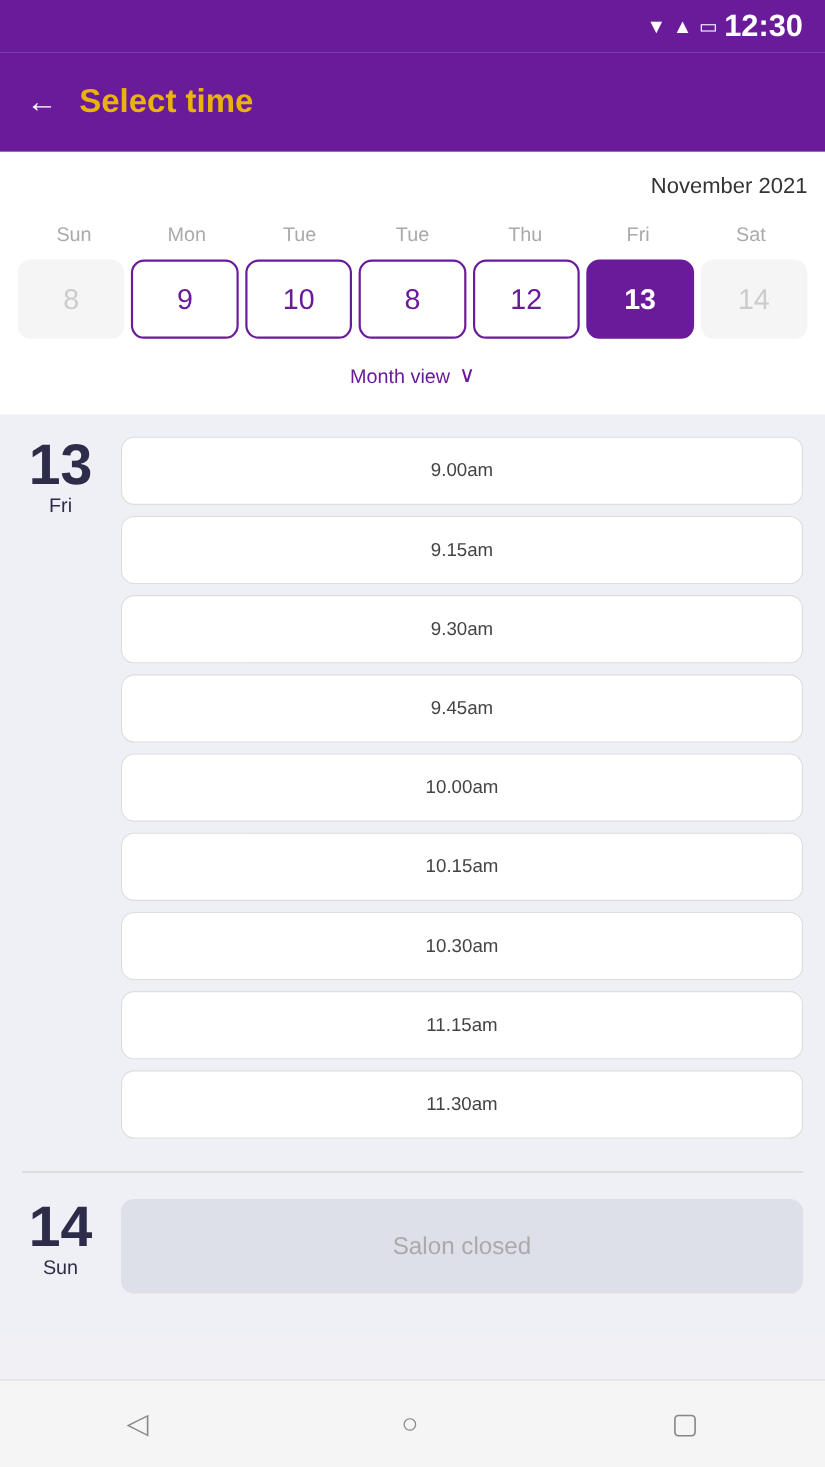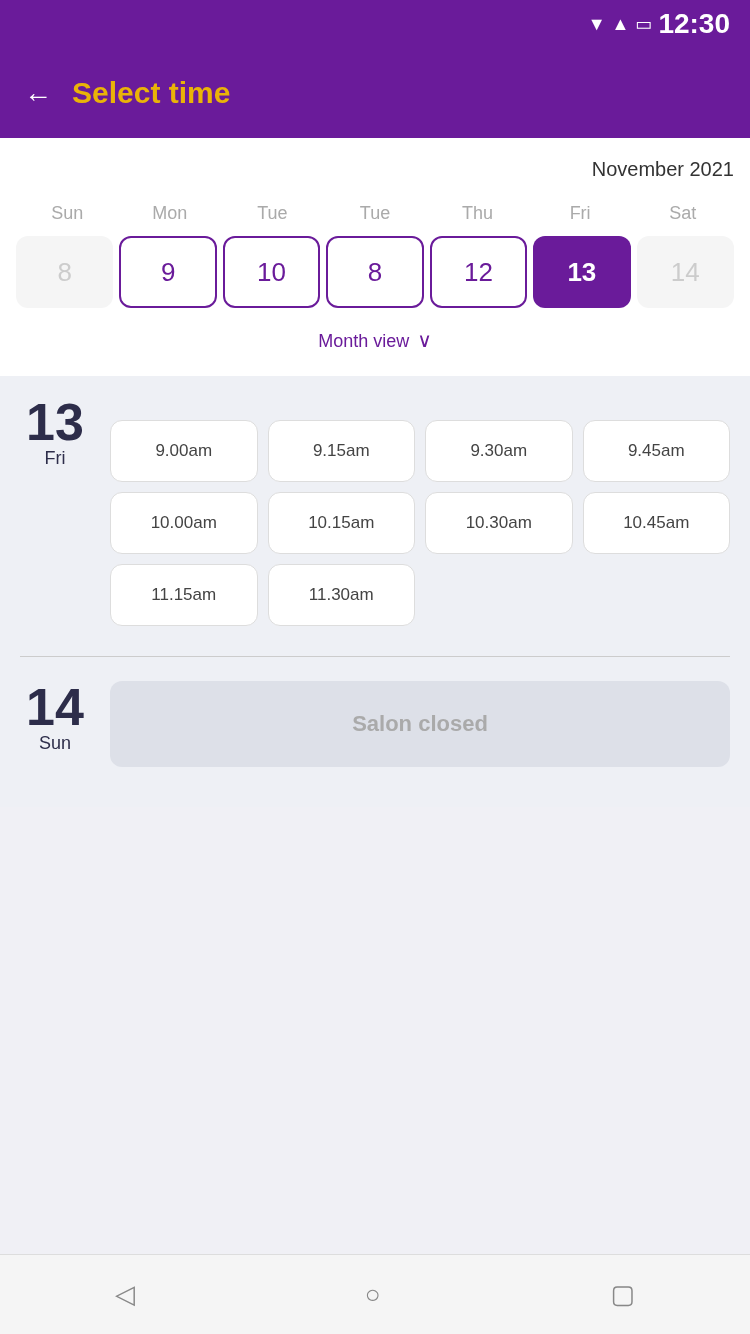--- a/index.html
+++ b/index.html
@@ -155,23 +155,22 @@
       line-height: 1;
     }
     .day-name {
       font-size: 18px;
       color: #2d2d4a;
       font-weight: 500;
     }
     .slots-grid {
       flex: 1;
       display: grid;
-      grid-template-columns: repeat(4, 1fr);
+      grid-template-columns: repeat(1, 1fr);
       gap: 10px;
-      margin-top: 24px;
     }
     .slot-btn {
       background: white;
       border: 1.5px solid #ddd;
       border-radius: 12px;
       padding: 20px 8px;
       text-align: center;
       font-size: 17px;
       color: #444;
       cursor: pointer;
@@ -187,21 +186,20 @@
     .salon-closed-btn {
       flex: 1;
       background: #dde0e8;
       border: none;
       border-radius: 12px;
       padding: 30px;
       text-align: center;
       font-size: 22px;
       color: #aaa;
       cursor: default;
-      font-weight: bold;
     }
 
     
     .divider {
       height: 1px;
       background: #ccc;
       margin: 10px 0 24px;
     }
 
     
@@ -279,21 +277,20 @@
       <div class="day-name">Fri</div>
     </div>
     <div class="slots-grid">
       <button class="slot-btn">9.00am</button>
       <button class="slot-btn">9.15am</button>
       <button class="slot-btn">9.30am</button>
       <button class="slot-btn">9.45am</button>
       <button class="slot-btn">10.00am</button>
       <button class="slot-btn">10.15am</button>
       <button class="slot-btn">10.30am</button>
-      <button class="slot-btn">10.45am</button>
       <button class="slot-btn">11.15am</button>
       <button class="slot-btn">11.30am</button>
     </div>
   </div>
 
   <div class="divider"></div>
 
   <div class="salon-closed-block">
     <div class="day-label">
       <div class="day-num">14</div>

